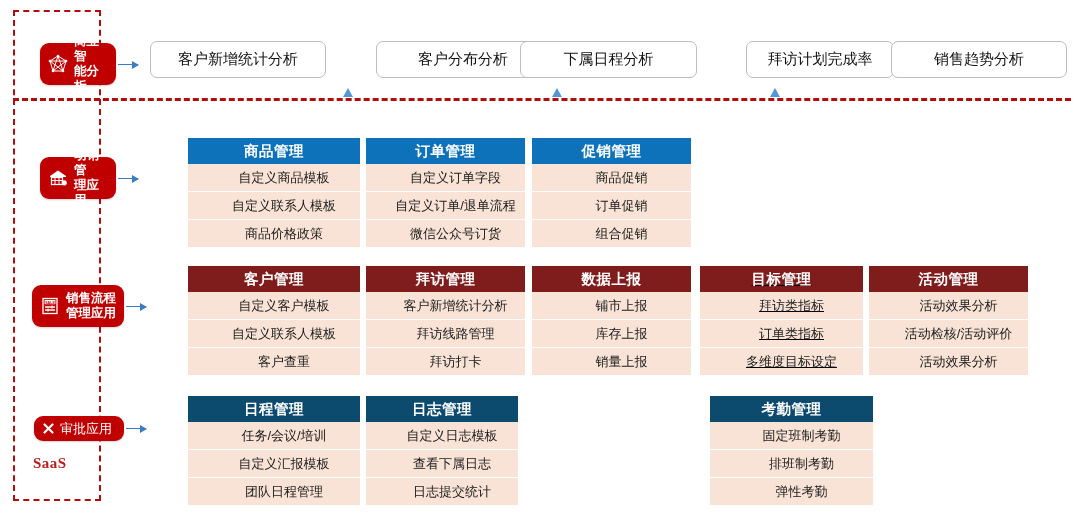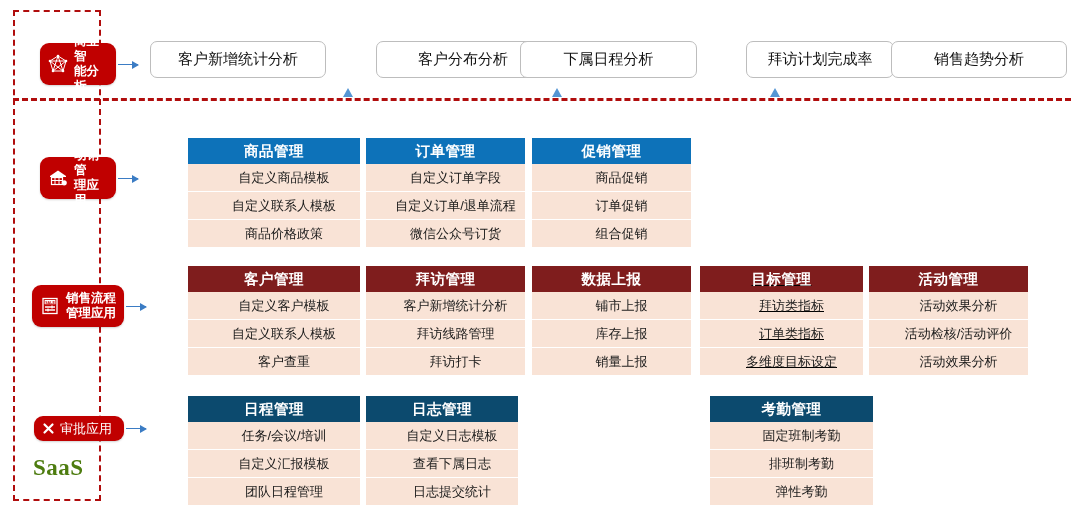--- a/index.html
+++ b/index.html
@@ -21,22 +21,22 @@
     left:13px; top:10px;
     width:88px; height:491px;
     border:2px dashed #b00d0d;
     box-sizing:border-box;
   }
   .saas-label{
     position:absolute;
     left:33px; top:455px;
     font-family:"Liberation Serif","DejaVu Serif",serif;
     font-weight:bold;
-    font-size:23px;
-    color:#4d7c0f;
+    font-size:15px;
+    color:#b91c1c;
     letter-spacing:.5px;
   }
 
   
   .hsep{
     position:absolute;
     left:13px; top:98px;
     width:1058px; height:0;
     border-top:3px dashed #b00d0d;
   }

